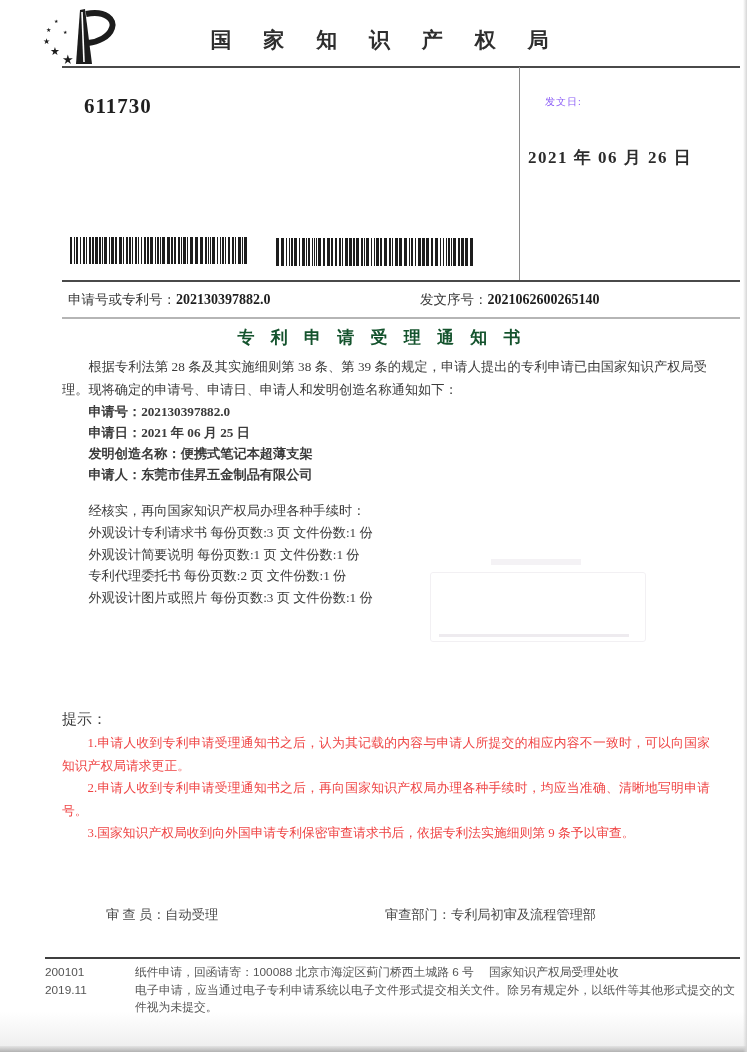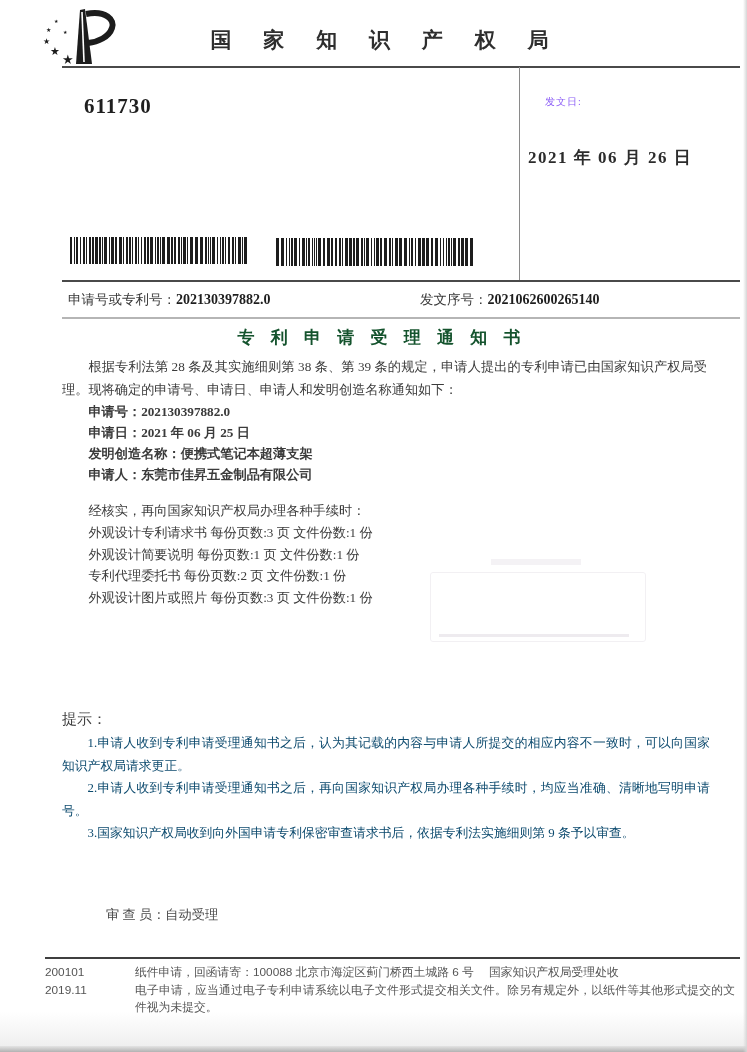--- a/index.html
+++ b/index.html
@@ -40,21 +40,21 @@
   .fields div{padding-left:2em;font-weight:bold;}
   .confirm-intro{left:62px;top:500px;width:645px;padding-left:2em;box-sizing:border-box;}
   .docs{left:62px;top:522px;width:645px;line-height:21.6px;}
   .docs div{padding-left:2em;}
   
   .ghost-stamp{left:430px;top:572px;width:214px;height:68px;border:1px solid #edeaef;border-radius:3px;opacity:.7;}
   .ghost-stamp .smudge{position:absolute;left:8px;bottom:4px;width:190px;height:3px;background:#e7e3e9;}
   .ghost-stamp .smudge2{position:absolute;left:60px;top:-14px;width:90px;height:6px;background:#f0edf2;}
   
   .tips-heading{left:62px;top:710px;font-size:15px;color:#3e3e3e;}
-  .tips{left:62px;top:732px;width:648px;font-size:12.8px;line-height:22.6px;color:#0c4a6e;}
+  .tips{left:62px;top:732px;width:648px;font-size:12.8px;line-height:22.6px;color:#ef4444;}
   .tips p{margin:0;text-indent:2em;text-align:justify;}
   
   .examiner{left:106px;top:906px;font-size:13.2px;color:#4a4a4a;}
   .dept{left:385px;top:906px;font-size:13.2px;color:#4a4a4a;}
   
   .footer-rule{left:45px;top:957px;width:695px;height:2px;background:#3f3f3f;}
   .footer{font-family:"Liberation Sans","DejaVu Sans",sans-serif;font-size:11.8px;color:#555;}
   .footer-codes{left:45px;top:964px;line-height:17.5px;}
   .footer-text{left:135px;top:964px;width:600px;line-height:17.5px;}
   .footer-text p{margin:0;text-align:justify;}
@@ -246,20 +246,23 @@
   <div class="abs tips-heading">提示：</div>
   <div class="abs tips">
     <p>1.申请人收到专利申请受理通知书之后，认为其记载的内容与申请人所提交的相应内容不一致时，可以向国家知识产权局请求更正。</p>
     <p>2.申请人收到专利申请受理通知书之后，再向国家知识产权局办理各种手续时，均应当准确、清晰地写明申请号。</p>
     <p>3.国家知识产权局收到向外国申请专利保密审查请求书后，依据专利法实施细则第 9 条予以审查。</p>
   </div>
 
   <div class="abs examiner">
     <span>审 查 员：</span><span>自动受理</span>
   </div>
+  <div class="abs dept">
+    <span>审查部门：</span><span>专利局初审及流程管理部</span>
+  </div>
 
   <div class="abs footer-rule"></div>
   <div class="abs footer footer-codes">
     <div>200101</div>
     <div>2019.11</div>
   </div>
   <div class="abs footer footer-text">
     <p>纸件申请，回函请寄：100088  北京市海淀区蓟门桥西土城路 6 号　 国家知识产权局受理处收</p>
     <p>电子申请，应当通过电子专利申请系统以电子文件形式提交相关文件。除另有规定外，以纸件等其他形式提交的文件视为未提交。</p>
   </div>

